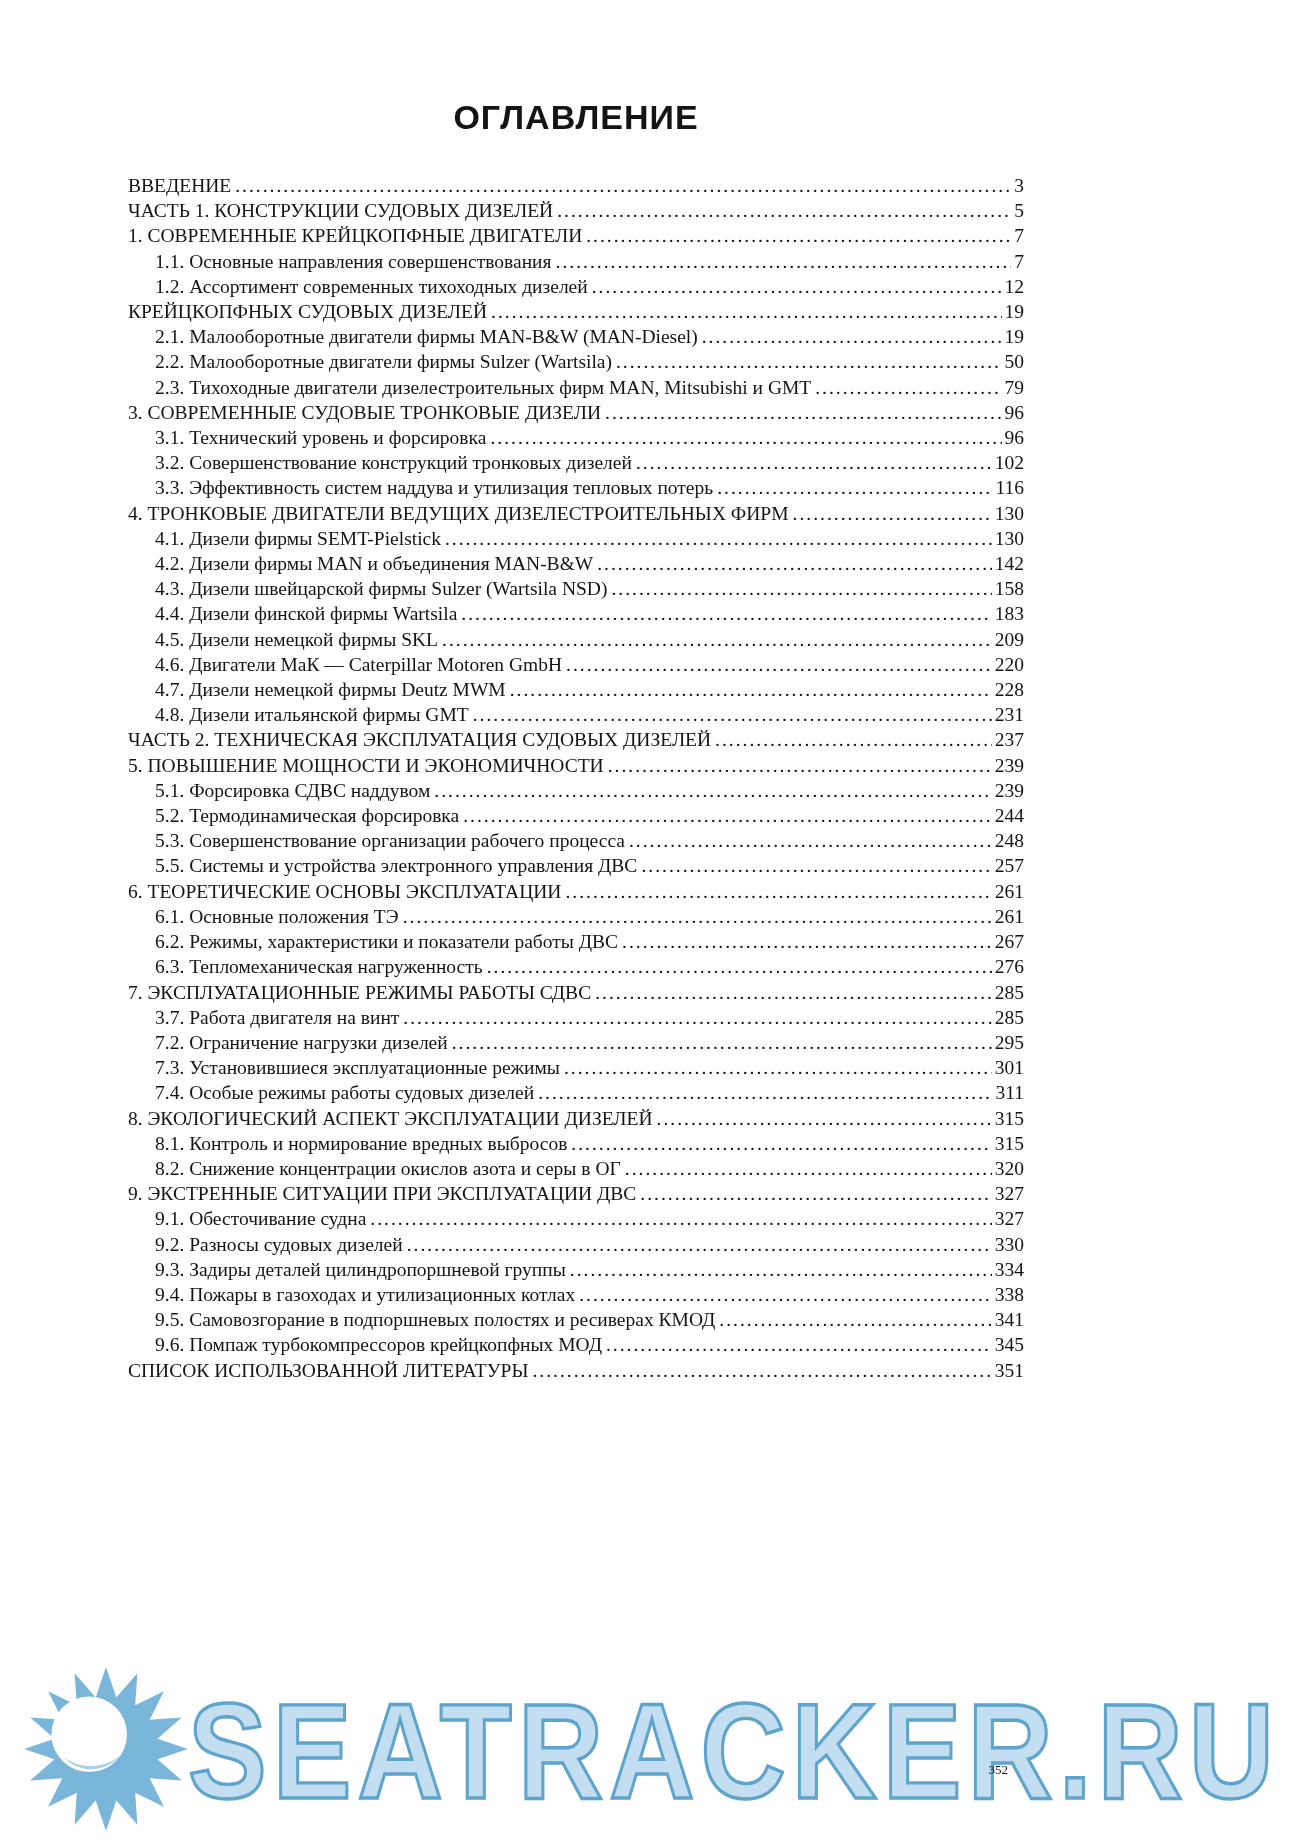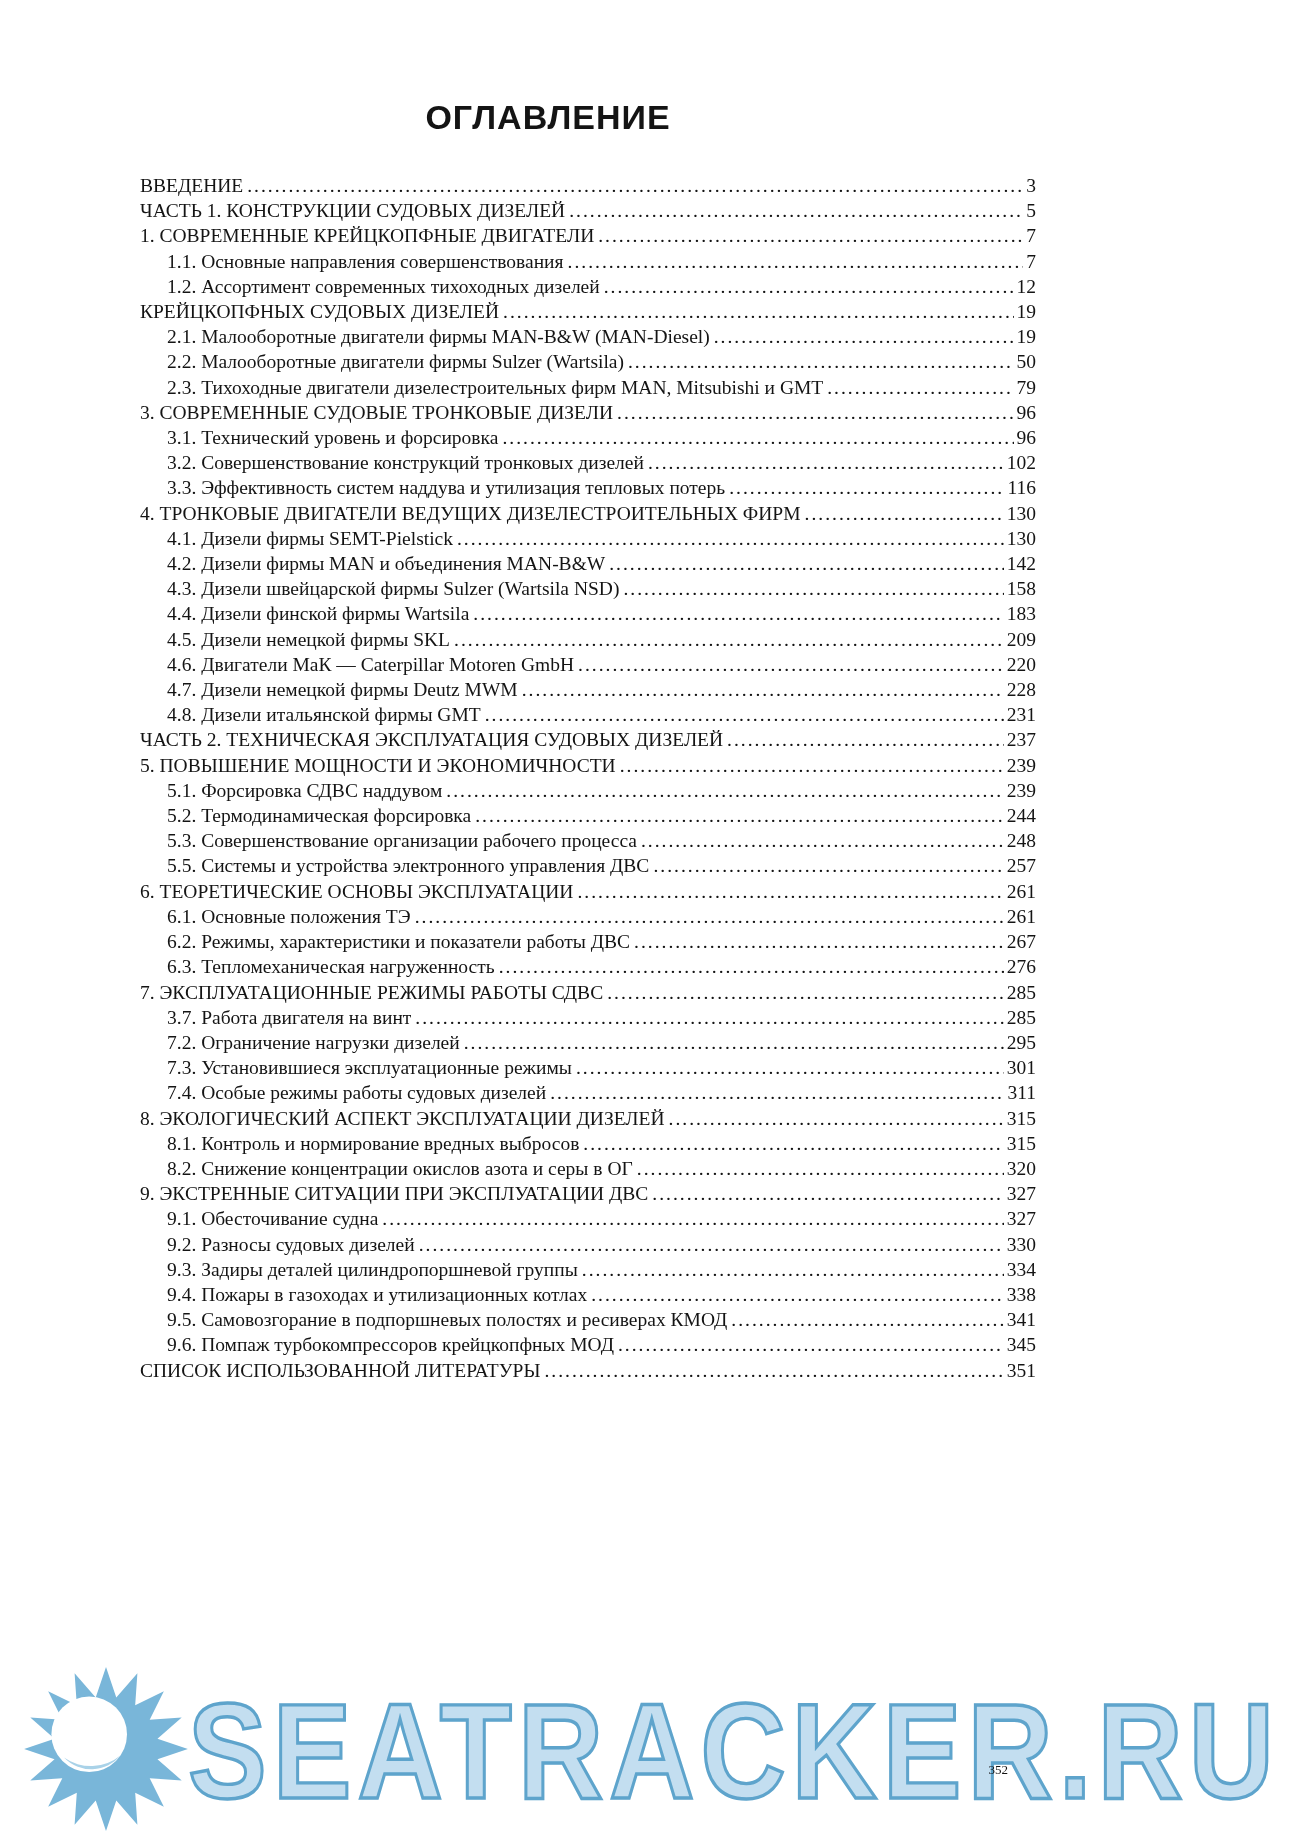--- a/index.html
+++ b/index.html
@@ -4,31 +4,31 @@
 <style>
   * { margin: 0; padding: 0; box-sizing: border-box; }
   html, body { background: #ffffff; }
   body {
     width: 1307px; height: 1848px;
     position: relative; overflow: hidden;
     font-family: "Liberation Serif", serif;
     color: #141414;
   }
   .content {
-    position: absolute; left: 100px; top: 98px; width: 896px; z-index: 2;
+    position: absolute; left: 128px; top: 98px; width: 896px; z-index: 2;
   }
   .doc-title {
     font-family: "Liberation Sans", sans-serif;
     font-weight: bold;
     font-size: 34px;
     letter-spacing: 1px;
     text-align: center;
     margin-bottom: 36px;
   }
-  .toc-list { width: 100%; margin-left: 40px; }
+  .toc-list { width: 100%; }
   .toc-entry {
     display: flex;
     align-items: baseline;
     font-size: 19.5px;
     line-height: 25.2px;
     white-space: nowrap;
   }
   .toc-entry .label { flex: 0 0 auto; }
   .toc-entry.sub .label { padding-left: 27px; }
   .toc-entry .leader {

